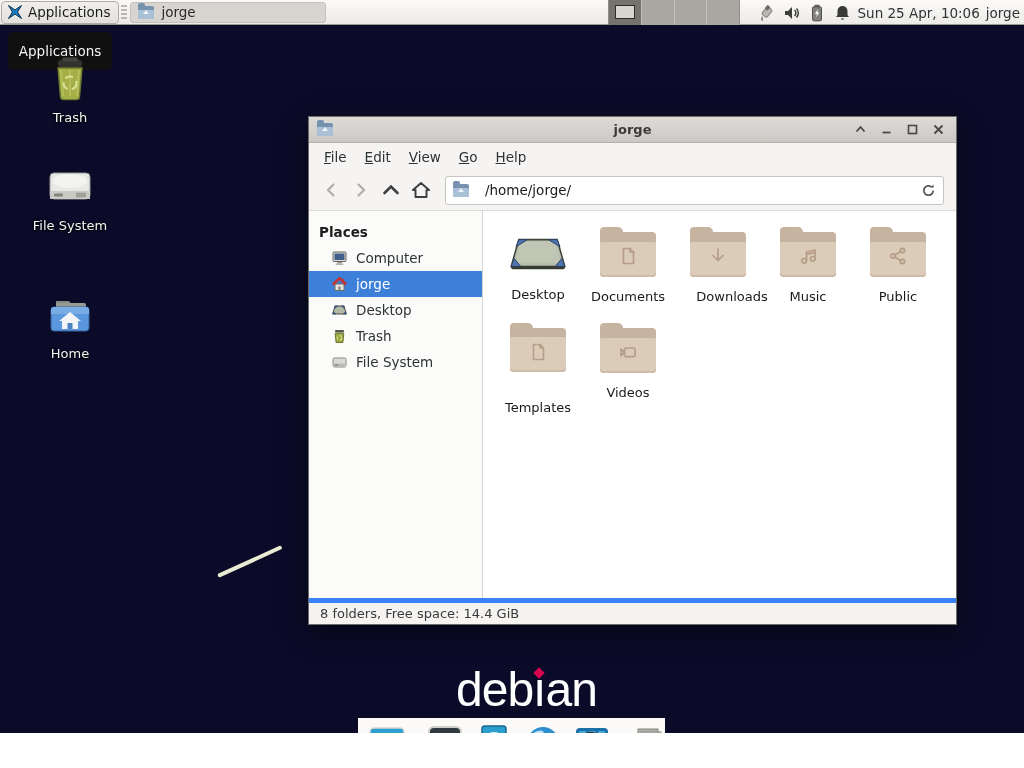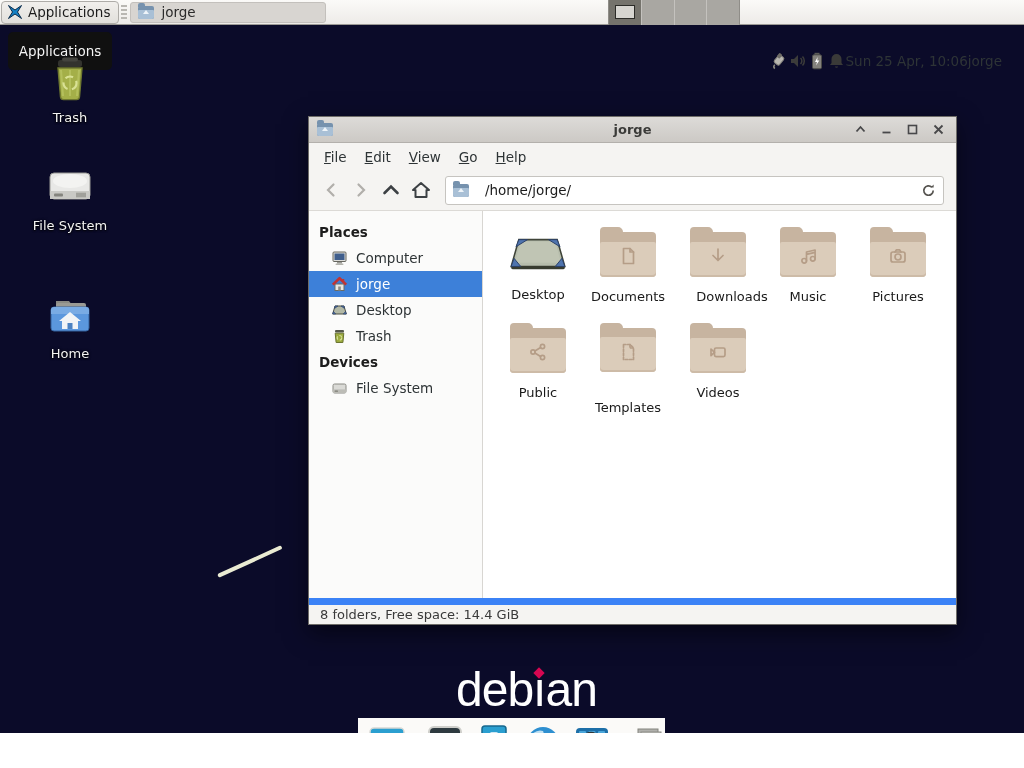--- a/index.html
+++ b/index.html
@@ -29,21 +29,21 @@
   .sm-folder .em { position:absolute; left:5px; top:4px; width:0; height:0;
     border-left:3px solid transparent; border-right:3px solid transparent; border-bottom:4px solid #eef4f9; }
 
   #pager { position:absolute; left:608px; top:0; width:132px; height:25px; display:flex;
     background:#a9a7a2; border-left:1px solid #8f8d88; border-right:1px solid #8f8d88; }
   .ws { width:33px; height:25px; border-left:1px solid #c4c2be; position:relative; }
   .ws:first-child { border-left:none; background:#75736c; }
   .ws .mini { position:absolute; left:6px; top:5px; width:20px; height:14px;
     background:#d7d5d0; border:1px solid #2c2c28; }
 
-  #tray { position:absolute; right:22px; top:0; height:25px; display:flex; align-items:center; gap:0;margin-top:48px; }
+  #tray { position:absolute; right:4px; top:0; height:25px; display:flex; align-items:center; gap:6px; }
   .tray-ic { width:19px; height:19px; display:flex; align-items:center; justify-content:center; }
   #clock-text,#user-text { font-size:13.5px; color:#2e3436; }
 
   
   #tooltip { position:absolute; left:8px; top:32px; width:104px; height:38px;
     background:#101010; border-radius:5px; display:flex; align-items:center; justify-content:center;
     color:#f4f4f4; font-size:13.5px; }
 
   
   .desk-icon { position:absolute; width:110px; display:flex; flex-direction:column; align-items:center; gap:7px; }
@@ -94,21 +94,21 @@
   
   .ffolder { position:relative; width:56px; height:45px; }
   .ffolder .bk { position:absolute; inset:0; background:#c7b4a0; border-radius:4px; }
   .ffolder .bk::before { content:""; position:absolute; top:-5px; left:0; width:23px; height:9px;
     background:#c7b4a0; border-radius:4px 5px 0 0; }
   .ffolder .fr { position:absolute; left:0; right:0; bottom:0; height:35px;
     background:#dbccba; border-radius:2px 2px 4px 4px; box-shadow:inset 0 -2px 0 #cdbba7; }
   .ffolder svg { position:absolute; left:50%; top:13px; transform:translateX(-50%); }
   .glyph { stroke:#b59d87; stroke-width:1.7; fill:none; stroke-linecap:round; stroke-linejoin:round; }
 
-  #statusbar { height:26px; flex:none; background:#f5f4f2; border-top:7px solid #3b82f6;
+  #statusbar { height:26px; flex:none; background:#f5f4f2; border-top:5px solid #3b82f6;
     display:flex; align-items:center; padding-left:11px; font-size:13px; color:#3a3a3a; }
 
   
   #debian-logo { position:absolute; left:456px; top:662px; font-family:Liberation Sans, sans-serif;
     font-size:48px; color:#ffffff; letter-spacing:-1px; }
   #debian-logo .ipart { position:relative; display:inline-block; }
   #debian-logo .diamond { position:absolute; left:50%; top:7px; width:8px; height:8px;
     background:#d70751; transform:translateX(-50%) rotate(45deg); }
 
   
@@ -353,21 +353,20 @@
           <span class="side-ic">
             <svg width="17" height="17" viewBox="0 0 17 17">
               <rect x="4" y="2" width="9" height="2.4" rx="1" fill="#55584a"></rect>
               <path d="M4.2 5.2 h8.6 l-0.9 9.3 h-6.8 Z" fill="#9cab3e" stroke="#6a7430"></path>
               <circle cx="8.5" cy="9.8" r="2.3" fill="none" stroke="#d7e09a" stroke-width="1.2" stroke-dasharray="3 1.8"></circle>
             </svg>
           </span>
           <span>Trash</span>
         </div>
 
-        <div class="side-header">Devices</div>
 
         <div class="side-row">
           <span class="side-ic">
             <svg width="17" height="17" viewBox="0 0 17 17">
               <rect x="2" y="4" width="13" height="9" rx="1.5" fill="#dadad6" stroke="#8a8a84"></rect>
               <rect x="2" y="9.4" width="13" height="3.6" fill="#bcbcb6"></rect>
               <rect x="3.6" y="10.6" width="3.4" height="1.2" rx="0.6" fill="#7c7c74"></rect>
             </svg>
           </span>
           <span>File System</span>
@@ -420,32 +419,20 @@
               <span class="fr"></span>
             <svg width="22" height="22" viewBox="0 0 22 22" class="glyph">
               <circle cx="7.2" cy="15.8" r="2.3"></circle>
                 <circle cx="15.8" cy="13.8" r="2.3"></circle>
               <path d="M9.5 15.8 V7 L18.1 5 v8.8 M9.5 9.4 L18.1 7.4"></path>
             </svg>
           </div>
           <span class="file-label" style="margin-top:12px;">Music</span>
         </div>
 
-        <div class="file-cell">
-          <div class="ffolder" style="margin-top:9px;">
-              <span class="bk"></span>
-              <span class="fr"></span>
-            <svg width="22" height="22" viewBox="0 0 22 22" class="glyph">
-              <rect x="4" y="7" width="14" height="10" rx="2"></rect>
-                <circle cx="11" cy="12" r="3"></circle>
-                <path d="M8 7 l1.5 -2.2 h3 L14 7"></path>
-            </svg>
-          </div>
-          <span class="file-label" style="margin-top:12px;">Pictures</span>
-        </div>
 
         <div class="file-cell">
           <div class="ffolder" style="margin-top:9px;">
               <span class="bk"></span>
               <span class="fr"></span>
             <svg width="22" height="22" viewBox="0 0 22 22" class="glyph">
               <circle cx="6" cy="11" r="2.1"></circle>
                 <circle cx="15.5" cy="5.5" r="2.1"></circle>
                 <circle cx="15.5" cy="16.5" r="2.1"></circle>
               <path d="M7.9 10 L13.6 6.5 M7.9 12 L13.6 15.5"></path>

